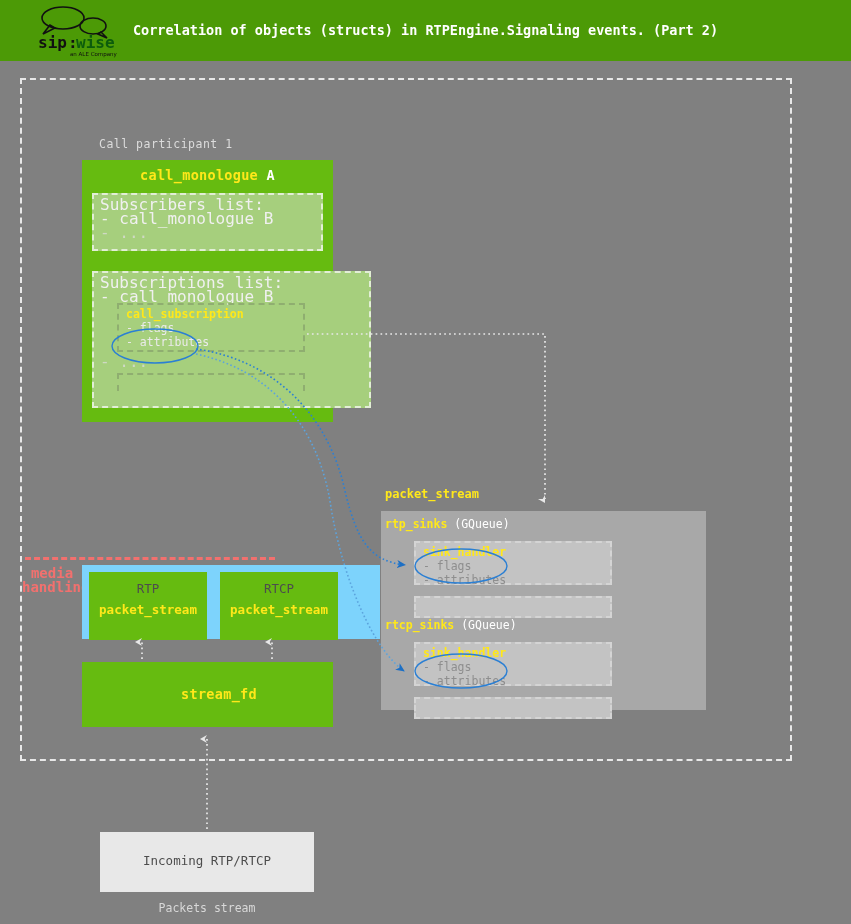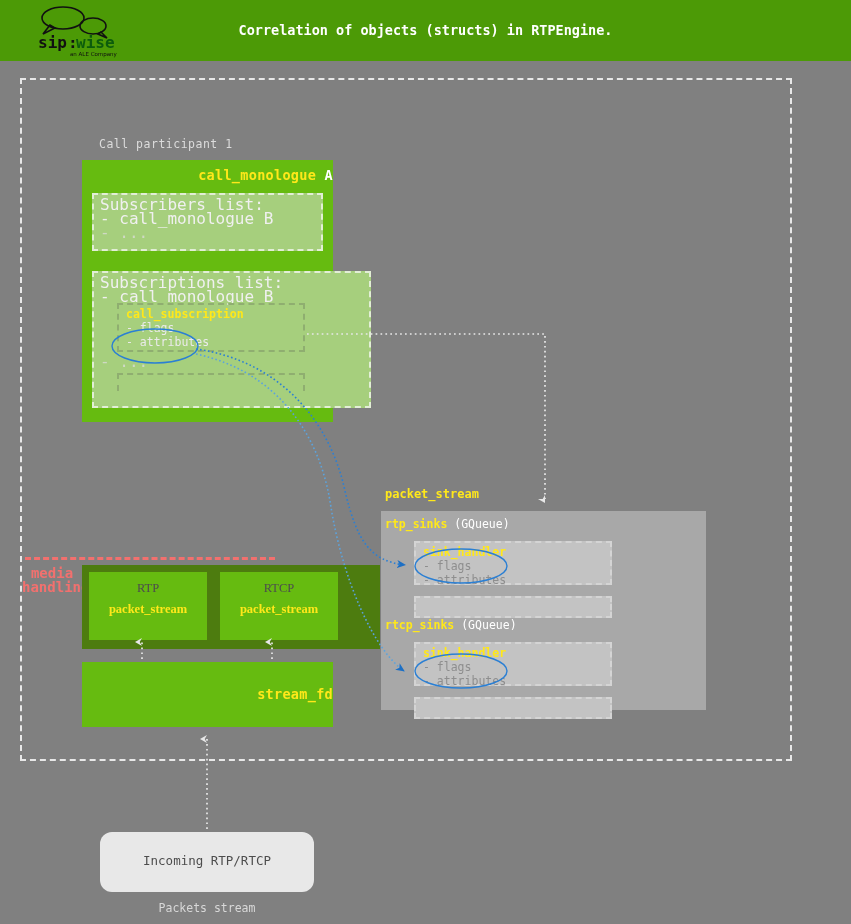--- a/index.html
+++ b/index.html
@@ -49,21 +49,21 @@
 
   
   .green-box {
     background:#66bb10;
   }
   #monologue-box { left:82px; top:99px; width:251px; height:262px; }
   #callmedia-box { left:82px; top:424px; width:251px; height:65px; }
   #streamfd-box  { left:82px; top:601px; width:251px; height:65px; }
 
   .box-title {
-    width:100%; text-align:right;
+    width:100%; text-align:center;
     color:#ffe81a; font-size:13.5px; font-weight:bold;
     letter-spacing:0.3px;
   }
   #monologue-title { position:absolute; left:0; top:7px; }
   #monologue-title .suffix { color:#ffffff; }
   #callmedia-title { position:absolute; left:0; top:24px; }
   #streamfd-title  { position:absolute; left:0; top:24px;padding-left:23px; }
 
   
   .inner-panel {
@@ -94,21 +94,21 @@
   #media-divider {
     left:25px; top:496px; width:250px; height:0;
     border-top:3px dashed #f2706e;
   }
   #media-label {
     left:22px; top:505px; width:60px; text-align:center;
     color:#f2706e; font-size:14px; font-weight:bold; line-height:14px;
   }
 
   
-  #rtp-panel { left:82px; top:504px; width:298px; height:84px; background:#4d7c0f;font-family:Liberation Serif, serif; }
+  #rtp-panel { left:82px; top:504px; width:298px; height:74px; background:#7dd3fc; }
   .rtp-cell { position:absolute; top:7px; width:118px; height:68px; background:#66bb10; }
   #rtp-cell-1 { left:7px; }
   #rtp-cell-2 { left:138px; }
   .rtp-kind {
     position:absolute; left:0; top:9px; width:100%; text-align:center;
     color:#4d4d4d; font-size:12.5px;
   }
   .rtp-struct {
     position:absolute; left:0; top:30px; width:100%; text-align:center;
     color:#ffe81a; font-size:12.5px; font-weight:bold;
@@ -139,21 +139,21 @@
     position:absolute; left:7px;
     color:#8e8e8e; font-size:11.5px;
   }
   .empty-block {
     position:absolute; left:33px; width:198px; height:22px;
     background:#c3c3c3; border:2px dashed #d4d4d4;
   }
 
   
   #incoming-box {
-    left:100px; top:771px; width:214px; height:60px; background:#e8e8e8;border-radius:12px;
+    left:100px; top:771px; width:214px; height:60px; background:#e8e8e8;
   }
   #incoming-label {
     position:absolute; left:0; top:21px; width:100%; text-align:center;
     color:#4d4d4d; font-size:12.5px;
   }
   #packets-label {
     left:100px; top:840px; width:214px; text-align:center;
     color:#d8d8d8; font-size:11.5px;
   }
 
@@ -171,20 +171,21 @@
       <ellipse cx="63" cy="22" rx="13" ry="8" fill="none" stroke="#111" stroke-width="1.6"></ellipse>
       <path d="M71 28 L77 34 L68 30 Z" fill="none" stroke="#111" stroke-width="1.6"></path>
       <text x="8" y="44" font-family="'DejaVu Sans Mono',monospace" font-size="16" font-weight="bold" fill="#111">sip</text>
       <text x="38" y="44" font-family="'DejaVu Sans Mono',monospace" font-size="16" font-weight="bold" fill="#111">:</text>
       <text x="46" y="44" font-family="'DejaVu Sans Mono',monospace" font-size="16" font-weight="bold" fill="#0c5c0c">wise</text>
       <text x="40" y="52" font-family="'DejaVu Sans',sans-serif" font-size="5.5" fill="#111">an ALE Company</text>
     </svg>
   </div>
   <div id="header-title">
     <div>Correlation of objects (structs) in RTPEngine.</div>
+    <div>Signaling events. (Part 2)</div>
   </div>
 </div>
 
 <div id="canvas">
 
   <div class="abs" id="participant-box"></div>
   <div class="abs" id="participant-label">Call participant 1</div>
 
   <div class="abs green-box" id="monologue-box">
     <div class="box-title" id="monologue-title"><span>call_monologue</span><span class="suffix"> A</span></div>

